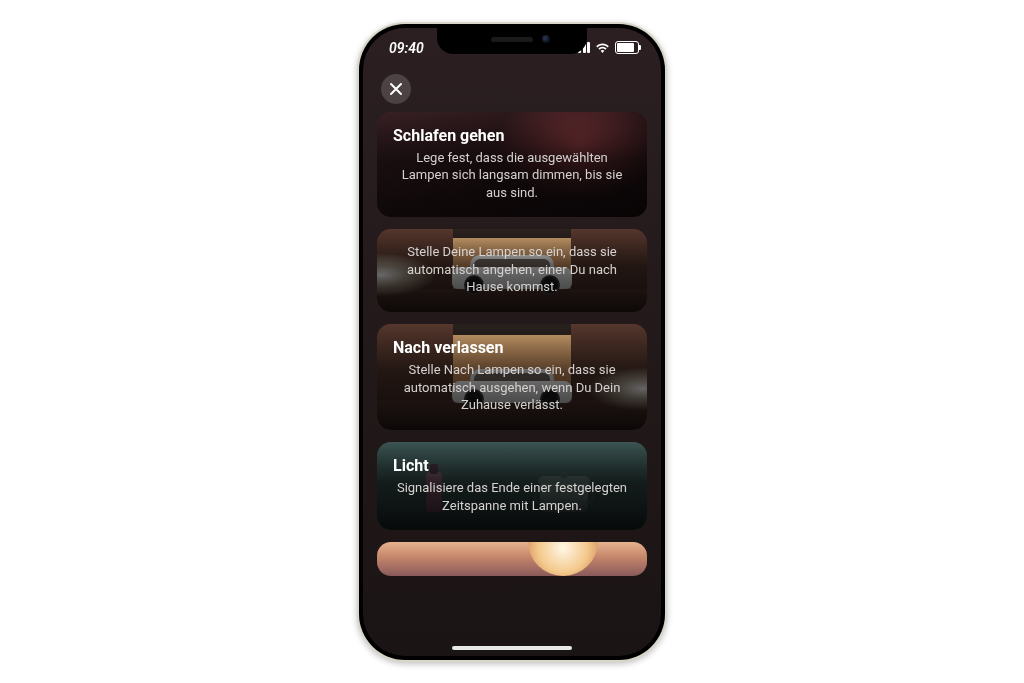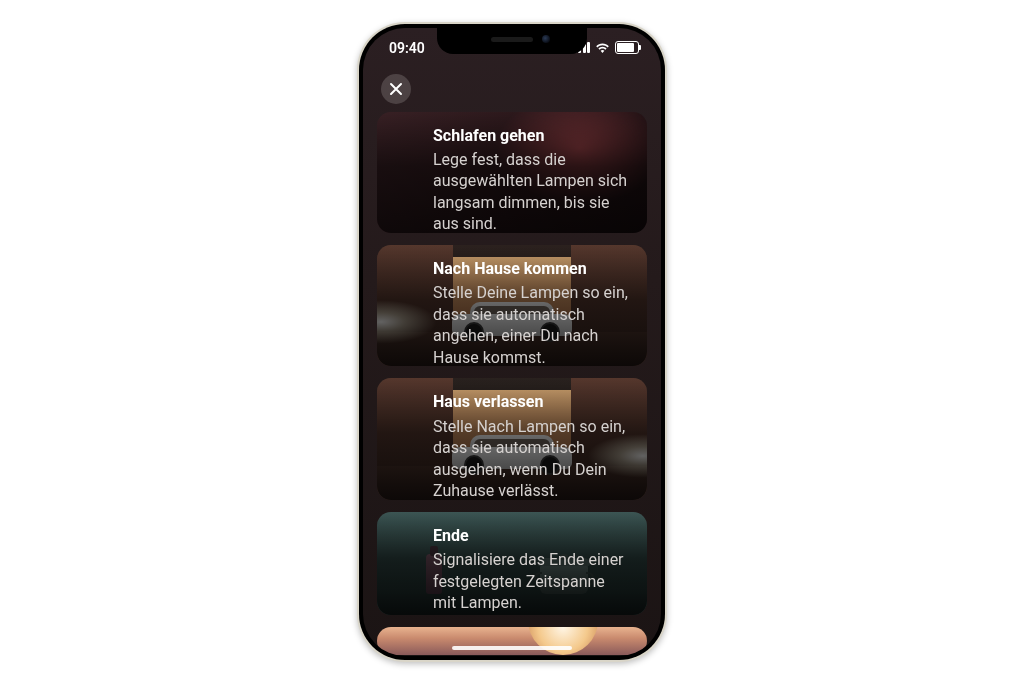--- a/index.html
+++ b/index.html
@@ -48,20 +48,21 @@
     background:radial-gradient(circle at 40% 40%,#2a3a55 0%,#0a0e17 70%);
   }
 
   
   .statusbar{
     position:absolute;top:0;left:0;right:0;height:40px;
     display:flex;align-items:center;justify-content:space-between;
     padding:0 22px 0 26px;box-sizing:border-box;
     color:#fff;font-size:14px;font-weight:600;
     z-index:40;
+    font-style:italic;
   }
   .status-right{display:flex;align-items:center;gap:5px;}
   .signal{display:flex;align-items:flex-end;gap:1.5px;}
   .signal span{width:3px;background:#fff;border-radius:1px;}
   .signal span:nth-child(1){height:5px;}
   .signal span:nth-child(2){height:7px;}
   .signal span:nth-child(3){height:9px;}
   .signal span:nth-child(4){height:11px;}
   .wifi{width:15px;height:12px;position:relative;}
   .wifi svg{display:block;}
@@ -91,26 +92,26 @@
     position:relative;
     border-radius:14px;
     overflow:hidden;
     padding:14px 16px 16px 16px;
     box-sizing:border-box;
     color:#fff;
     cursor:pointer;
   }
   .card .bg{position:absolute;inset:0;z-index:0;}
   .card .overlay{position:absolute;inset:0;background:linear-gradient(180deg,rgba(0,0,0,.05) 0%,rgba(0,0,0,.55) 45%,rgba(0,0,0,.7) 100%);z-index:1;}
-  .card .content{position:relative;z-index:2;margin-left:40px;}
+  .card .content{position:relative;z-index:2;}
   .card h3{
     margin:0 0 4px 0;font-size:16px;font-weight:700;line-height:1.2;
   }
   .card p{
-    margin:0;font-size:16px;line-height:1.35;color:#d5d1cf;font-weight:400;
+    margin:0;font-size:13px;line-height:1.35;color:#d5d1cf;font-weight:400;text-align:center;
   }
 
   
   .bg-sleep{
     background:
       radial-gradient(ellipse 120px 80px at 75% 30%,#7a3438 0%,rgba(122,52,56,0) 70%),
       linear-gradient(135deg,#3b2226 0%,#261417 60%,#1a0e10 100%);
   }
   .bg-home{
     background:
@@ -265,21 +266,20 @@
                     <div class="window"></div>
                     <div class="body"></div>
                     <div class="wheel l"></div>
                     <div class="wheel r"></div>
                   </div>
                 <div class="headlight"></div>
               </div>
             </div>
             <div class="overlay"></div>
             <div class="content">
-              <h3>Nach Hause kommen</h3>
               <p>Stelle Deine Lampen so ein, dass sie automatisch angehen, einer Du nach Hause kommst.</p>
             </div>
           </div>
 
           <div class="card">
             <div class="bg bg-leave">
               <div class="garage leaving">
                 <div class="panel-l"></div>
                   <div class="panel-r"></div>
                 <div class="opening"></div>
@@ -289,39 +289,39 @@
                     <div class="window"></div>
                     <div class="body"></div>
                     <div class="wheel l"></div>
                     <div class="wheel r"></div>
                   </div>
                 <div class="headlight"></div>
               </div>
             </div>
             <div class="overlay"></div>
             <div class="content">
-              <h3>Haus verlassen</h3>
+              <h3>Nach verlassen</h3>
               <p>Stelle Nach Lampen so ein, dass sie automatisch ausgehen, wenn Du Dein Zuhause verlässt.</p>
             </div>
           </div>
 
           <div class="card">
             <div class="bg bg-timer">
               <div class="kitchen">
                 <div class="counter"></div>
                 <div class="bottle"></div>
                 <div class="pot">
                     <div class="lid"></div>
                     <div class="knob"></div>
                   </div>
               </div>
             </div>
             <div class="overlay"></div>
             <div class="content">
-              <h3>Ende</h3>
+              <h3>Licht</h3>
               <p>Signalisiere das Ende einer festgelegten Zeitspanne mit Lampen.</p>
             </div>
           </div>
 
           <div class="card peek">
             <div class="bg bg-other">
               <div class="lounge">
                   <div class="lamp"></div>
                 </div>
             </div>

